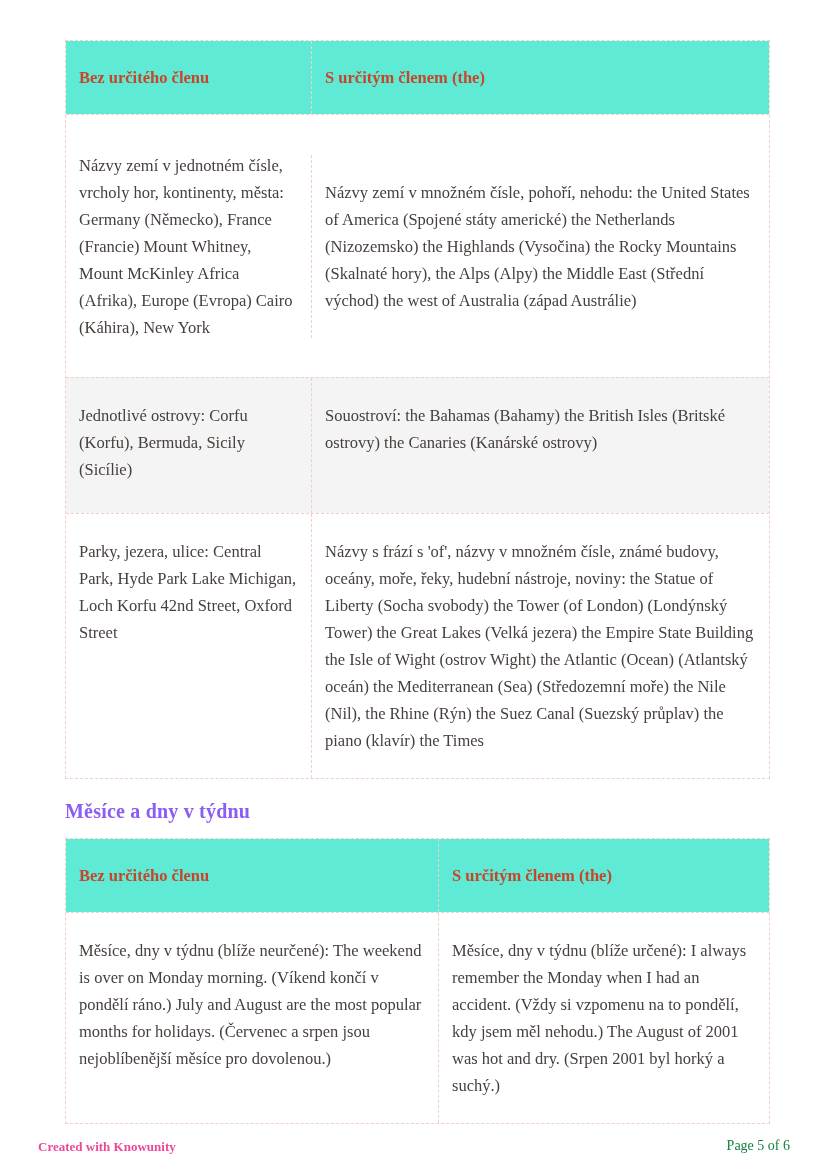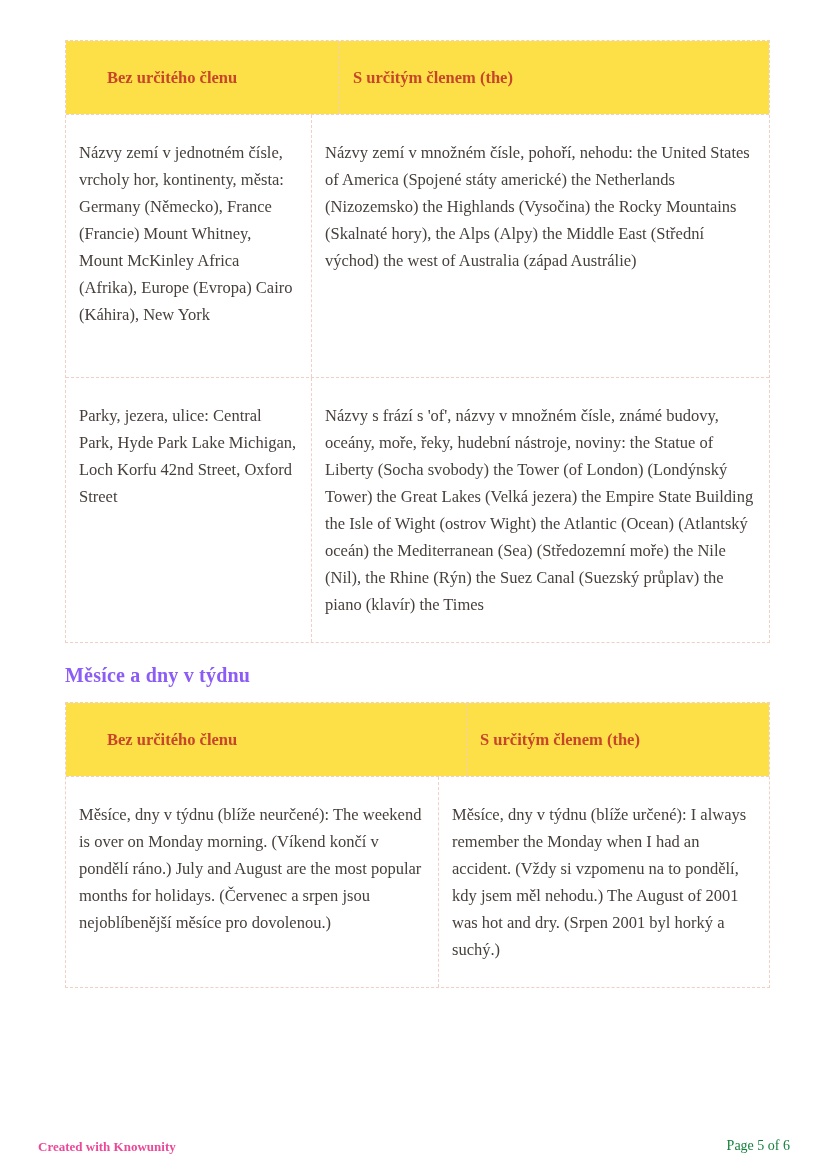--- a/index.html
+++ b/index.html
@@ -21,23 +21,22 @@
     width: 705px;
   }
 
   .grammar-table {
     width: 705px;
     border: 1px dashed #f0cfc7;
   }
 
   .t-header {
     display: flex;
-    background: #fde047;
+    background: #5eead4;
     min-height: 73px;
-    padding-left: 28px;
   }
 
   .t-header .hcell {
     padding: 27px 13px 20px 13px;
     color: #c7452b;
     font-weight: bold;
     font-size: 16.5px;
     line-height: 1.25;
   }
 
@@ -56,21 +55,21 @@
   }
 
   
   .tbl-1 .col-l { width: 245px; flex: 0 0 245px; }
   .tbl-1 .col-r { width: 460px; flex: 1 1 auto; border-left: 1px dashed #f0cfc7; }
 
   
   .tbl-2 .col-l { width: 372px; flex: 0 0 372px; }
   .tbl-2 .col-r { width: 333px; flex: 1 1 auto; border-left: 1px dashed #f0cfc7; }
 
-  .tbl-1 .row-1 { min-height: 263px; }
+  .tbl-1 .row-1 { min-height: 263px; align-items: center; }
   .tbl-1 .row-2 { min-height: 136px; }
   .tbl-1 .row-3 { min-height: 252px; }
   .tbl-2 .row-1 { min-height: 210px; }
 
   .section-heading {
     margin: 21px 0 15px 0;
     font-size: 20px;
     font-weight: bold;
     color: #8b5cf6;
     letter-spacing: 0.2px;
@@ -101,20 +100,24 @@
 
     <div class="grammar-table tbl-1">
       <div class="t-header">
         <div class="hcell col-l">Bez určitého členu</div>
         <div class="hcell col-r">S určitým členem (the)</div>
       </div>
       <div class="t-row row-1">
         <div class="cell col-l">Názvy zemí v jednotném čísle, vrcholy hor, kontinenty, města: Germany (Německo), France (Francie) Mount Whitney, Mount McKinley Africa (Afrika), Europe (Evropa) Cairo (Káhira), New York</div>
         <div class="cell col-r">Názvy zemí v množném čísle, pohoří, nehodu: the United States of America (Spojené státy americké) the Netherlands (Nizozemsko) the Highlands (Vysočina) the Rocky Mountains (Skalnaté hory), the Alps (Alpy) the Middle East (Střední východ) the west of Australia (západ Austrálie)</div>
       </div>
+      <div class="t-row row-2 alt">
+        <div class="cell col-l">Jednotlivé ostrovy: Corfu (Korfu), Bermuda, Sicily (Sicílie)</div>
+        <div class="cell col-r">Souostroví: the Bahamas (Bahamy) the British Isles (Britské ostrovy) the Canaries (Kanárské ostrovy)</div>
+      </div>
       <div class="t-row row-3">
         <div class="cell col-l">Parky, jezera, ulice: Central Park, Hyde Park Lake Michigan, Loch Korfu 42nd Street, Oxford Street</div>
         <div class="cell col-r">Názvy s frází s 'of', názvy v množném čísle, známé budovy, oceány, moře, řeky, hudební nástroje, noviny: the Statue of Liberty (Socha svobody) the Tower (of London) (Londýnský Tower) the Great Lakes (Velká jezera) the Empire State Building the Isle of Wight (ostrov Wight) the Atlantic (Ocean) (Atlantský oceán) the Mediterranean (Sea) (Středozemní moře) the Nile (Nil), the Rhine (Rýn) the Suez Canal (Suezský průplav) the piano (klavír) the Times</div>
       </div>
     </div>
 
     <h2 class="section-heading">Měsíce a dny v týdnu</h2>
 
     <div class="grammar-table tbl-2">
       <div class="t-header">

